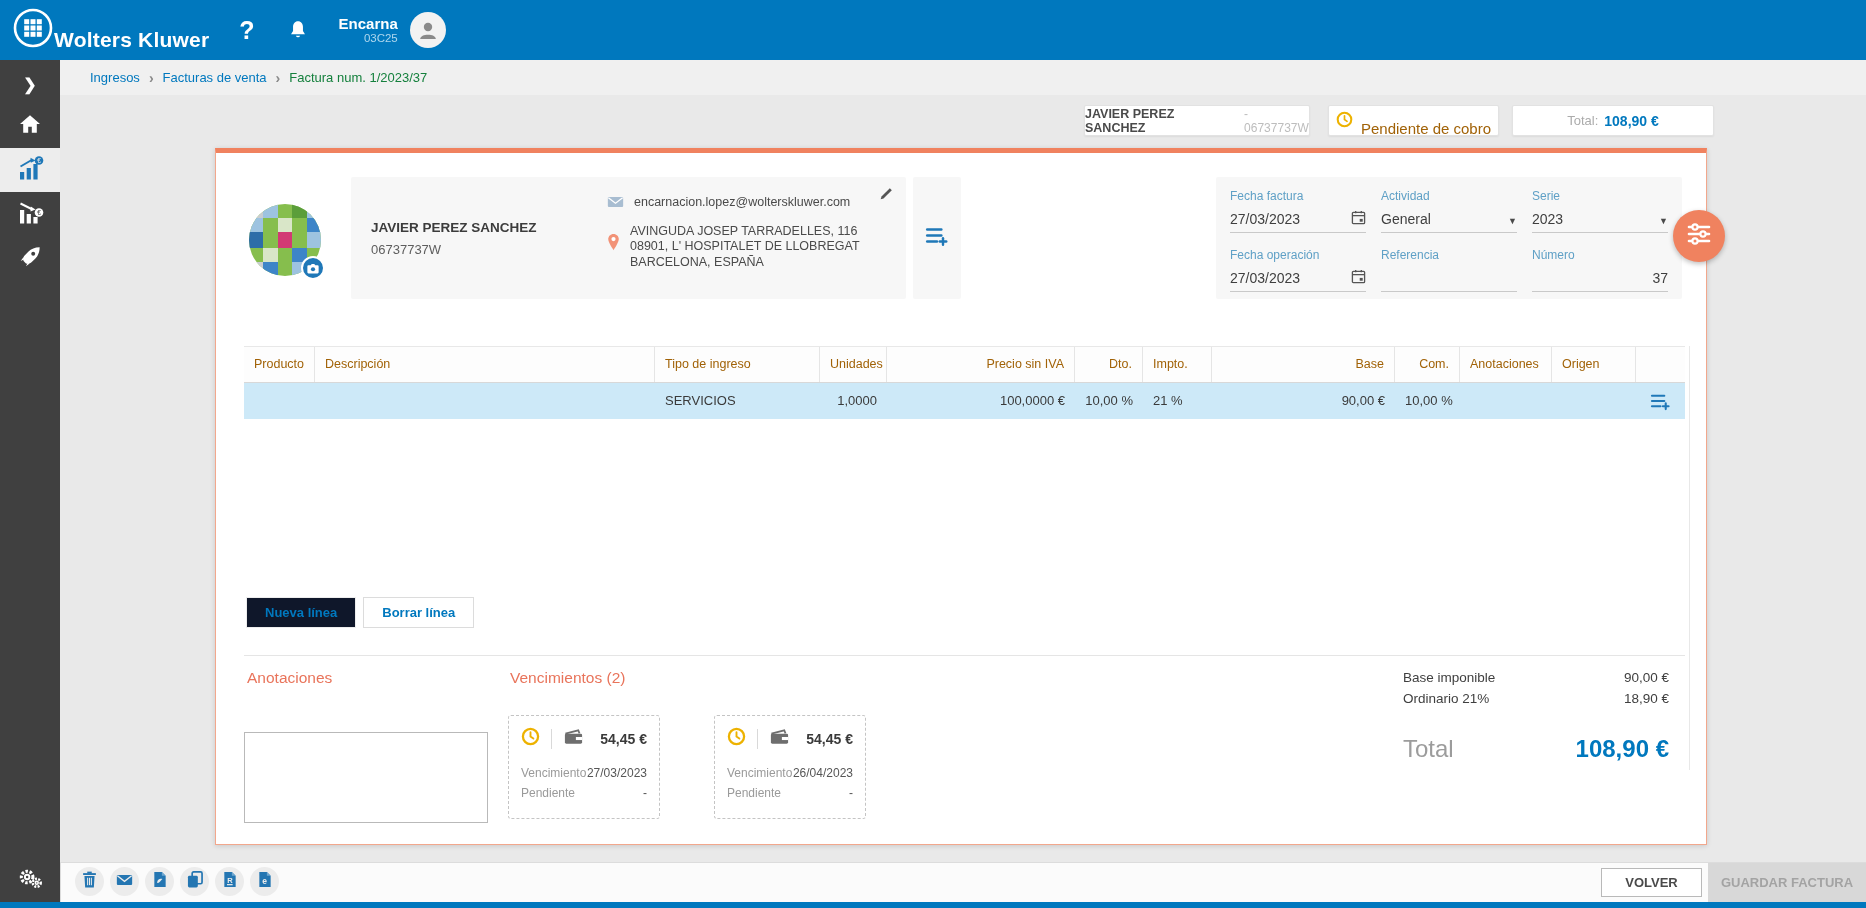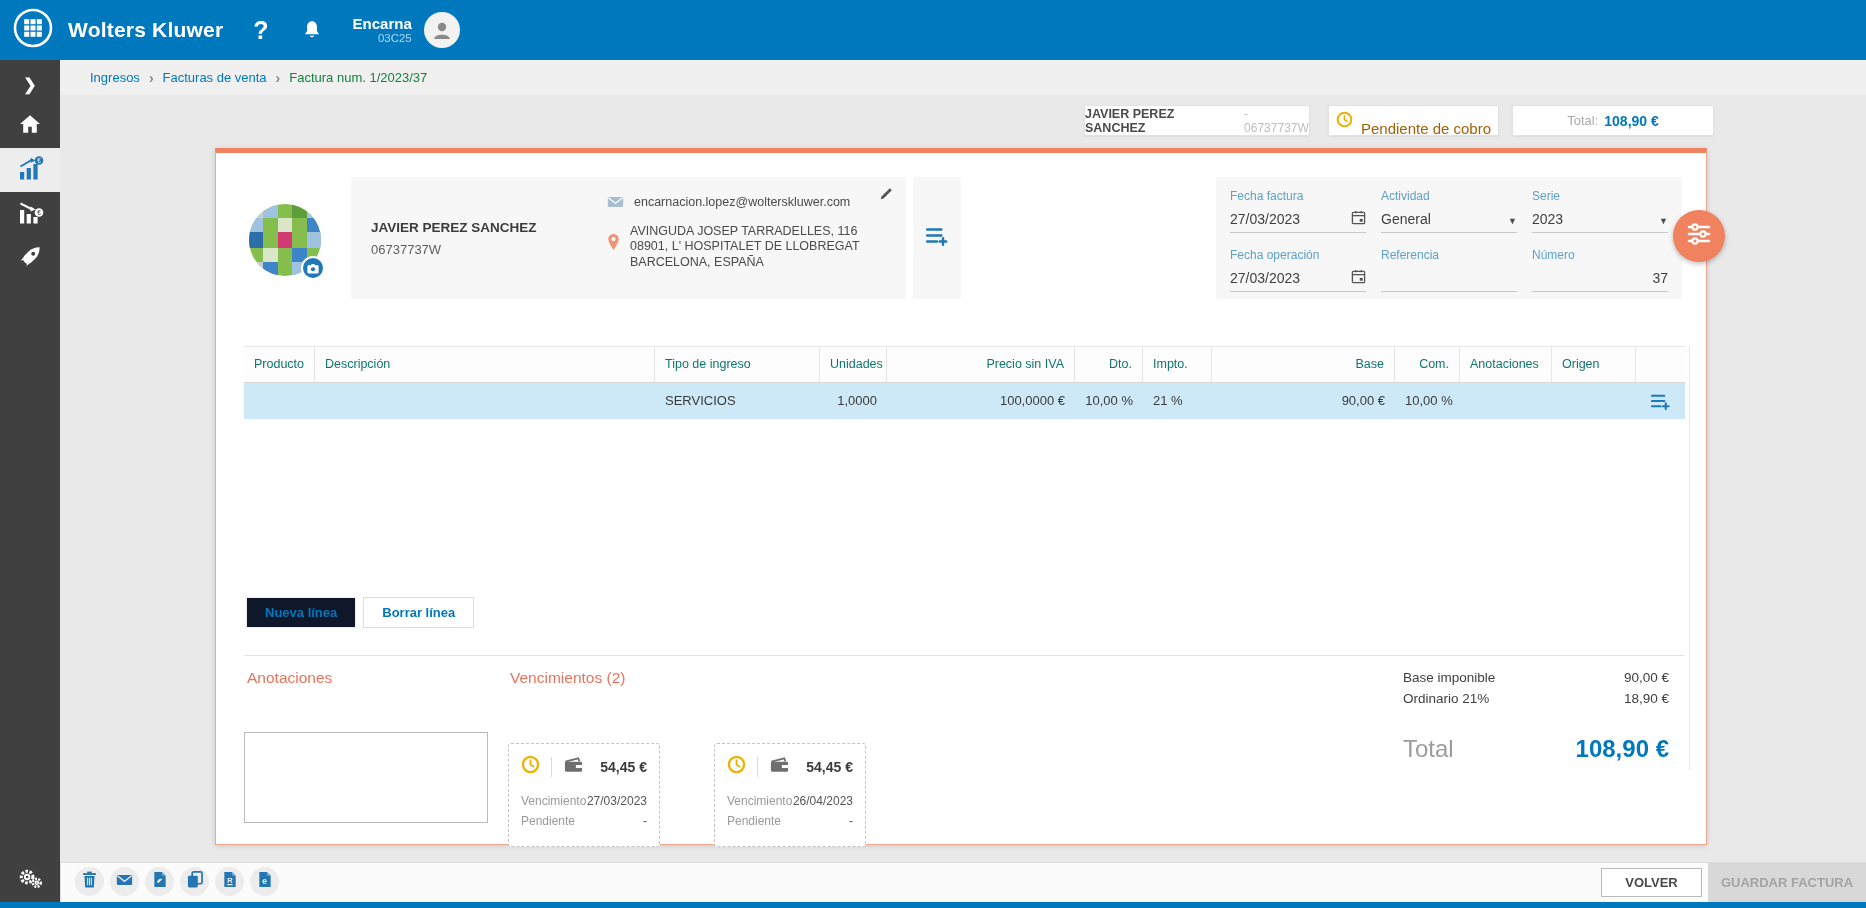--- a/index.html
+++ b/index.html
@@ -2,21 +2,21 @@
 <html><head>
 <meta charset="utf-8">
 <style>
   * { margin:0; padding:0; box-sizing:border-box; }
   html,body { width:1866px; height:908px; }
   body { font-family:"Liberation Sans", sans-serif; background:#E9E9E9; overflow:hidden; }
   .app { position:relative; width:1866px; height:908px; background:#E9E9E9; }
 
   
   .topbar { position:absolute; top:0; left:0; width:1866px; height:60px; background:#0078BE; display:flex; align-items:center; z-index:30; }
-  .brand { display:flex; align-items:center; gap:15px; margin-left:13px; }
+  .brand { display:flex; align-items:flex-end; gap:1px; margin-left:13px; }
   .brand-name { color:#fff; font-size:21px; font-weight:700; letter-spacing:.2px; }
   .company-box { margin-left:auto; width:356px; height:60px; background:#0069A5; display:flex; align-items:center; padding:0 18px; }
   .company-name { color:#fff; font-size:13px; font-weight:700; letter-spacing:.4px; flex:1; }
   .tb-icon { display:flex; align-items:center; justify-content:center; cursor:pointer; }
   .help-q { color:#fff; font-size:25px; font-weight:700; margin-left:30px; }
   .bell-wrap { margin-left:32px; }
   .user-block { margin-left:30px; text-align:right; line-height:1.15; cursor:pointer; }
   .user-name { color:#fff; font-size:15px; font-weight:700; }
   .user-code { color:#AED7EE; font-size:11.5px; }
   .tb-avatar { width:36px; height:36px; border-radius:50%; background:#F2F2F2; margin-left:12px; margin-right:9px; display:flex; align-items:center; justify-content:center; cursor:pointer; }
@@ -70,21 +70,21 @@
   .field .f-val .v-txt { flex:1; }
   .field .f-val.num .v-txt { text-align:right; }
   .dd-arrow::before { content:"▼"; font-size:9px; color:#4A4A4A; }
 
   .fab { position:absolute; right:-19px; top:57px; width:52px; height:52px; border-radius:50%; background:#F0825F; display:flex; align-items:center; justify-content:center; box-shadow:0 2px 5px rgba(0,0,0,.25); cursor:pointer; z-index:5; }
 
   
   .ltable { position:absolute; left:28px; top:193px; width:1441px; }
   .lrow { display:grid; grid-template-columns:71px 340px 165px 67px 188px 68px 69px 183px 65px 92px 84px 49px; }
   .lhead { border-top:1px solid #E8E8E8; border-bottom:1px solid #D8D8D8; background:#FDFDFD; }
-  .lhead .cell { color:#0f766e; font-size:12.5px; height:35px; line-height:35px; border-right:1px solid #E5E5E5; padding:0 10px; overflow:hidden; white-space:nowrap; }
+  .lhead .cell { color:#a16207; font-size:12.5px; height:35px; line-height:35px; border-right:1px solid #E5E5E5; padding:0 10px; overflow:hidden; white-space:nowrap; }
   .lhead .cell:last-child { border-right:none; }
   .lbody { background:#CDE9F8; cursor:pointer; }
   .lbody .cell { font-size:13px; color:#3A3A3A; height:36px; line-height:36px; padding:0 10px; overflow:hidden; white-space:nowrap; }
   .cell.r { text-align:right; }
   .row-add { display:flex; align-items:center; justify-content:center; cursor:pointer; }
 
   .vdivider { position:absolute; left:1473px; top:193px; width:1px; height:424px; background:#E8E8E8; }
 
   .line-btns { position:absolute; left:30px; top:444px; display:flex; gap:7px; }
   .btn-line { height:31px; padding:0 18px; font-size:13px; font-weight:700; color:#0078BE; display:flex; align-items:center; cursor:pointer; font-family:inherit; }
@@ -92,21 +92,21 @@
   .btn-white { background:#fff; border:1px solid #DCDCDC; }
 
   .hdivider { position:absolute; left:28px; top:502px; width:1441px; height:1px; background:#E5E5E5; }
 
   
   .sec-title { position:absolute; top:516px; font-size:15.5px; color:#E9745B; }
   .anot-title { left:31px; }
   .venc-title { left:294px; }
   .anot-area { position:absolute; left:28px; top:579px; width:244px; height:91px; background:#fff; border:1px solid #B9B9B9; resize:none; font-family:inherit; font-size:13px; padding:6px; }
 
-  .venc-card { position:absolute; top:590px; width:152px; height:104px; border:1px dashed #C4C4C4; border-radius:3px; background:#fff; cursor:pointer; }
+  .venc-card { position:absolute; top:562px; width:152px; height:104px; border:1px dashed #C4C4C4; border-radius:3px; background:#fff; cursor:pointer; }
   .venc-1 { left:292px; } .venc-2 { left:498px; }
   .venc-top { display:flex; align-items:center; padding:11px 12px 6px; }
   .venc-sep { width:1px; height:20px; background:#D9D9D9; margin:0 11px; }
   .venc-amt { margin-left:auto; font-size:14px; font-weight:700; color:#3A3A3A; }
   .venc-line { display:flex; padding:3px 12px; font-size:12px; }
   .venc-line.first { margin-top:7px; }
   .venc-lab { color:#9A9A9A; }
   .venc-val { margin-left:auto; color:#565656; }
 
   .totals { position:absolute; left:1187px; top:514px; width:266px; }

